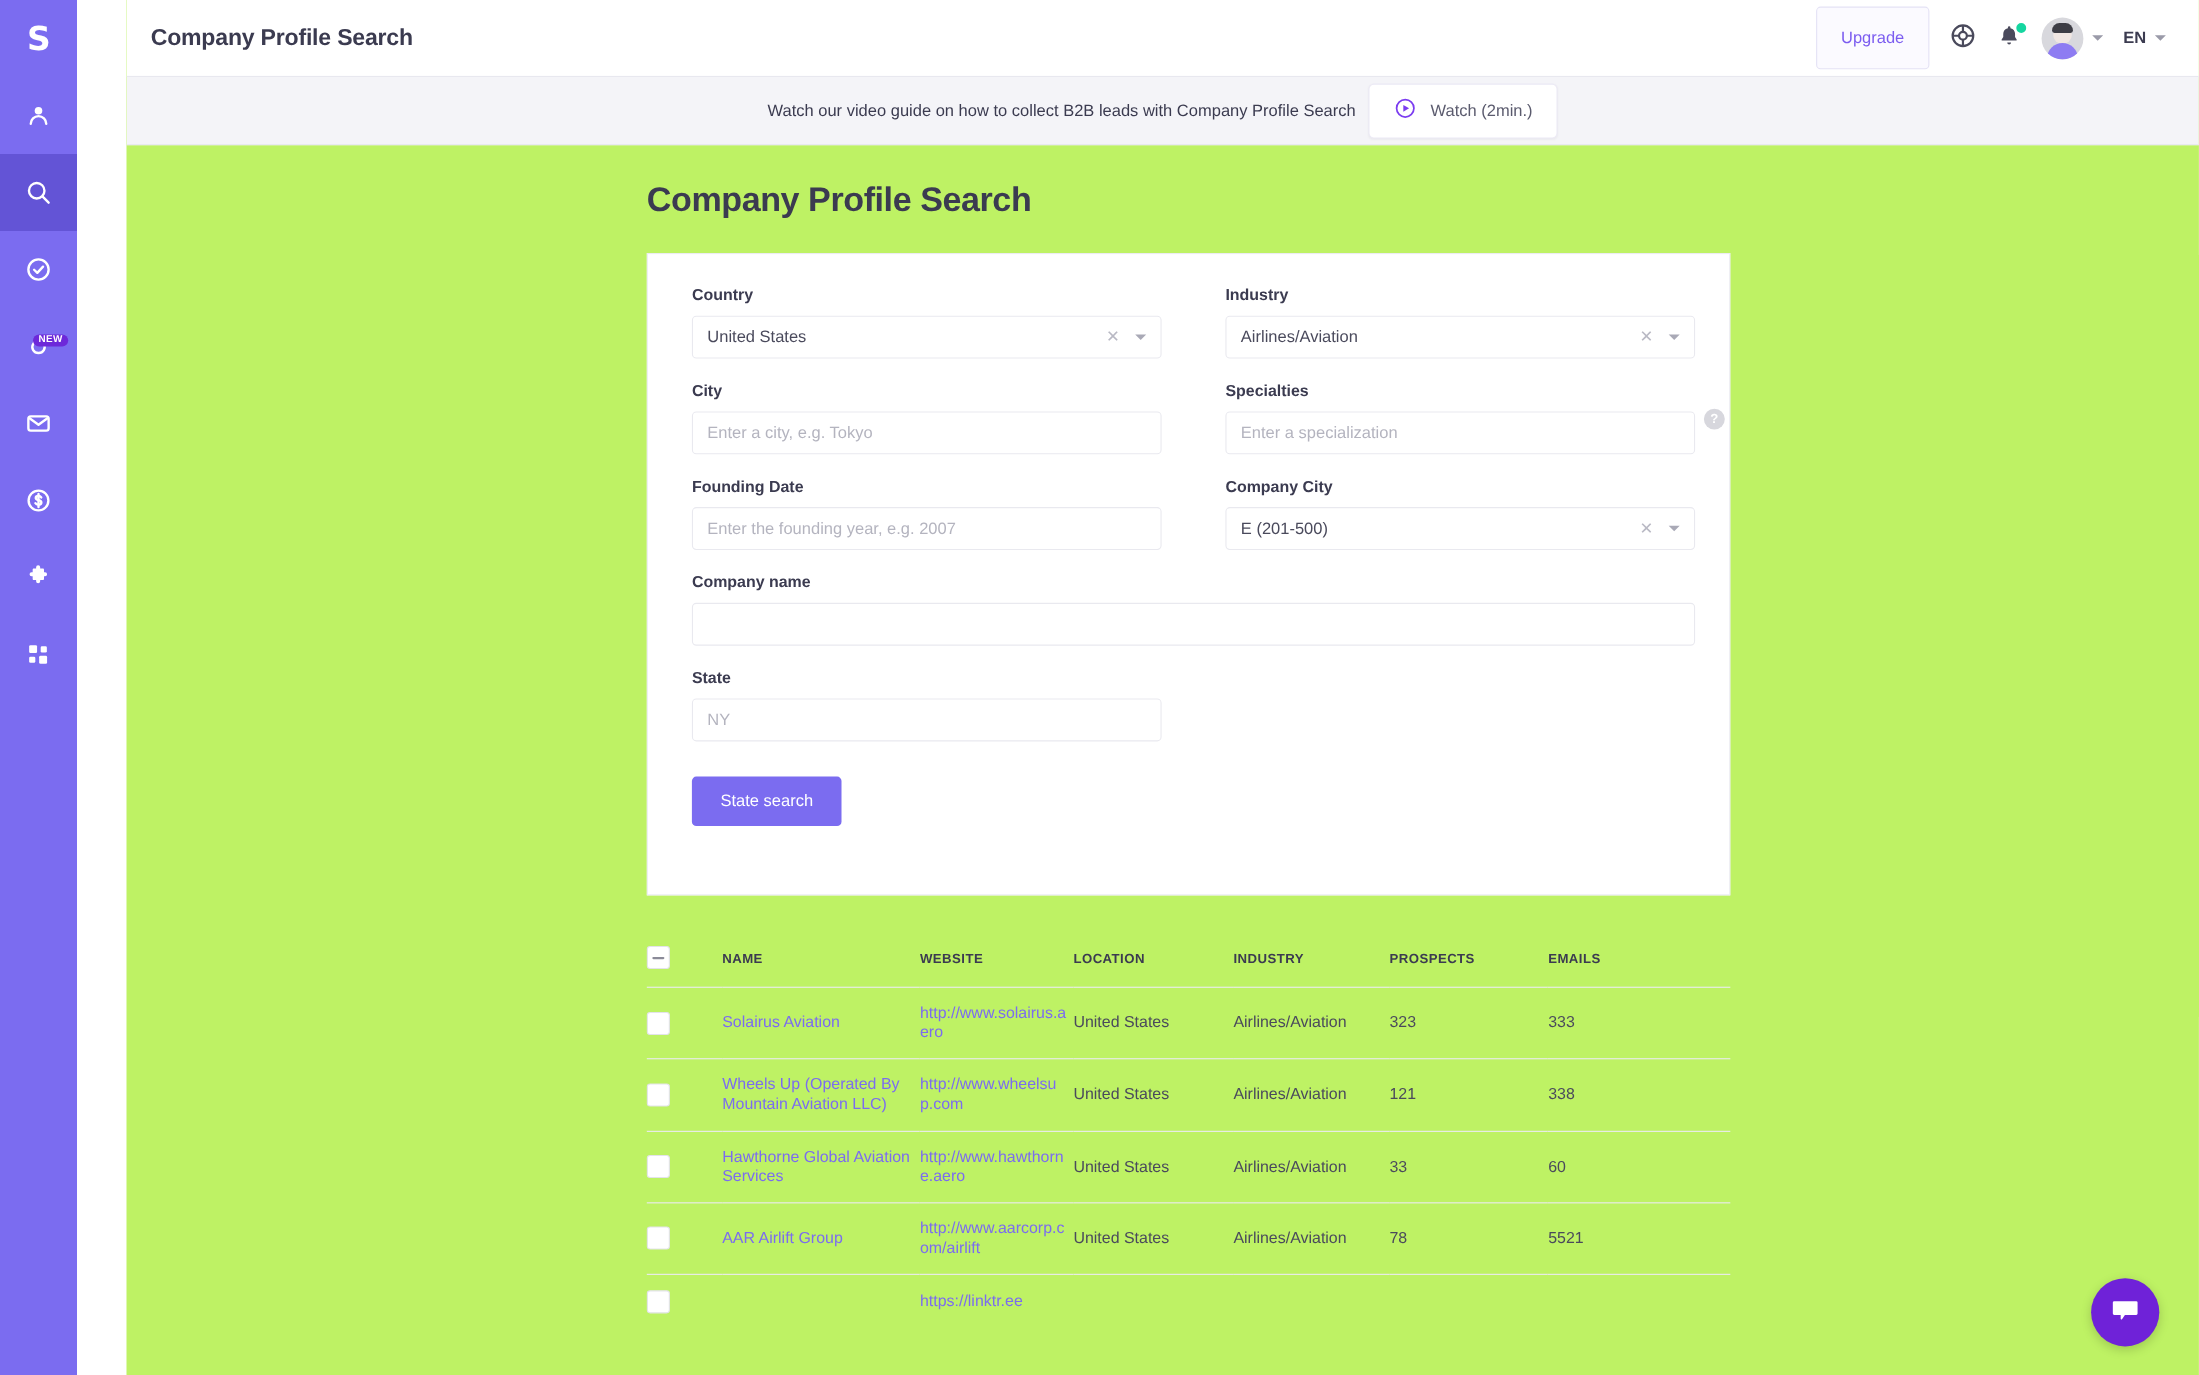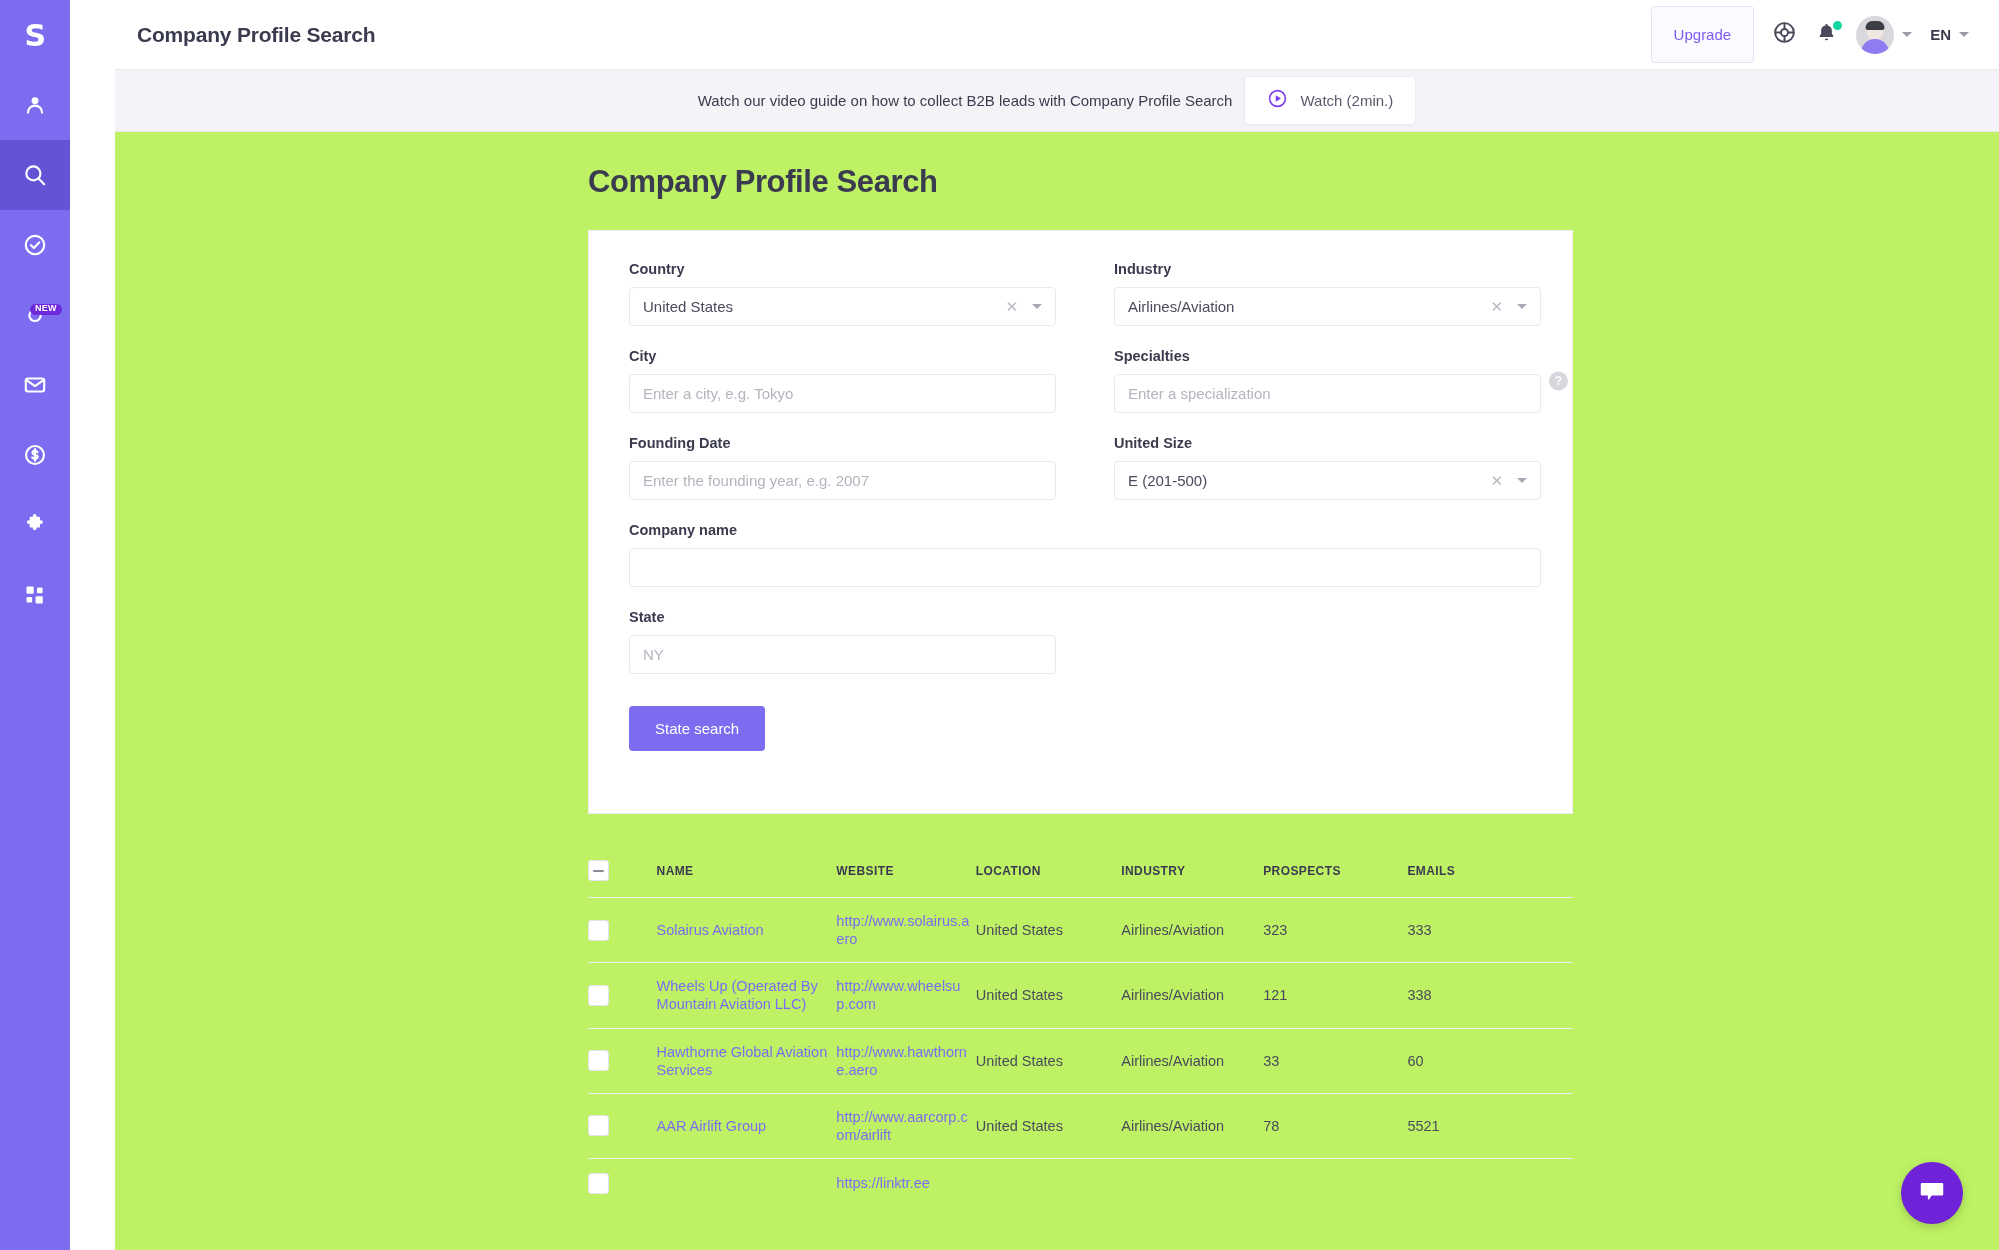--- a/index.html
+++ b/index.html
@@ -425,21 +425,21 @@
           <div class="field">
             <label class="field-label">Founding Date</label>
             <div class="input-box placeholder-text">
               <span class="input-value">Enter the founding year, e.g. 2007</span>
             </div>
           </div>
 
           <div></div>
 
           <div class="field">
-            <label class="field-label">United Size</label>
+            <label class="field-label">Company City</label>
             <div class="input-box">
               <span class="input-value">E (201-500)</span>
               <span class="select-icons">
                 <span class="clear-x">✕</span>
                 <span class="caret"></span>
               </span>
             </div>
           </div>
 
           <div class="field full">

